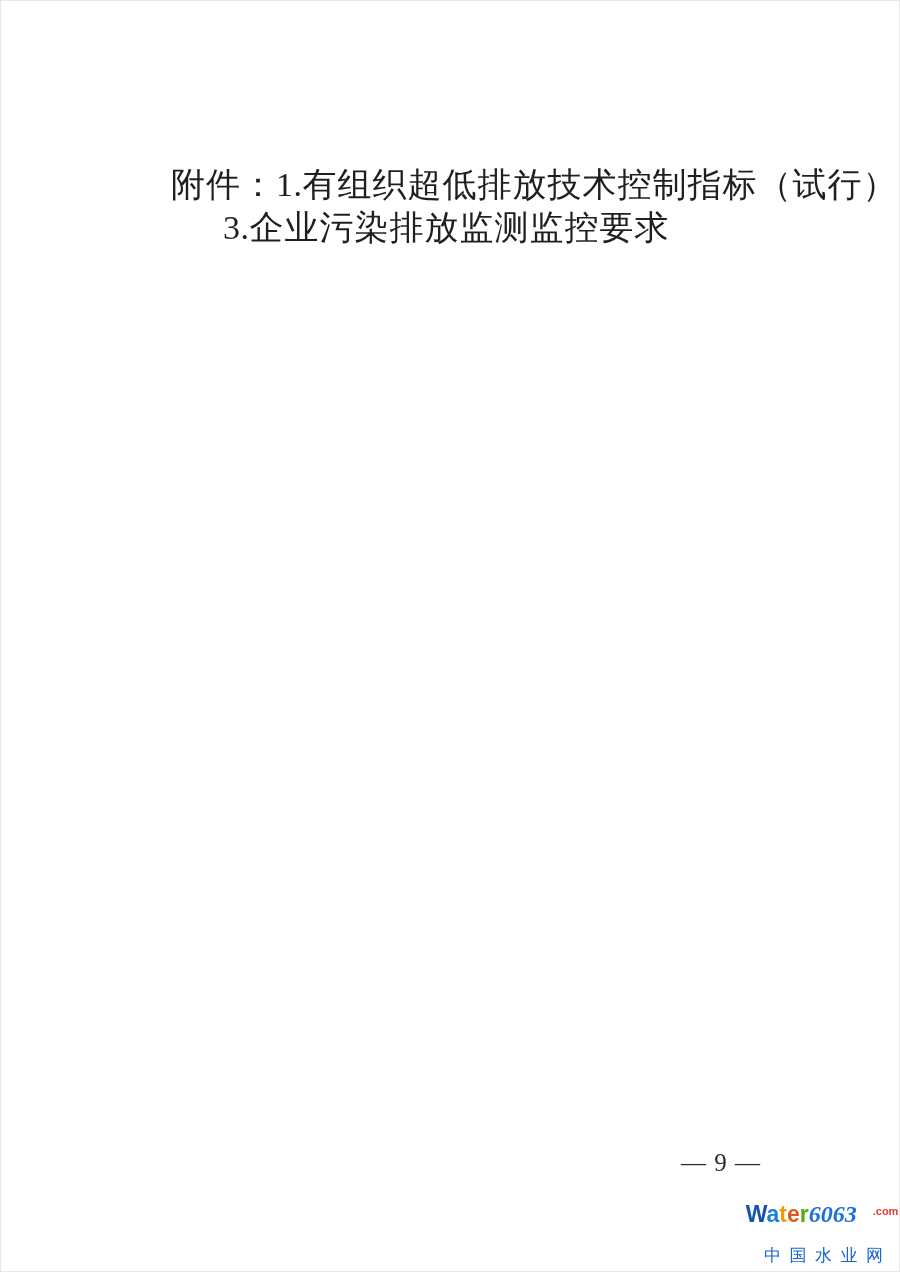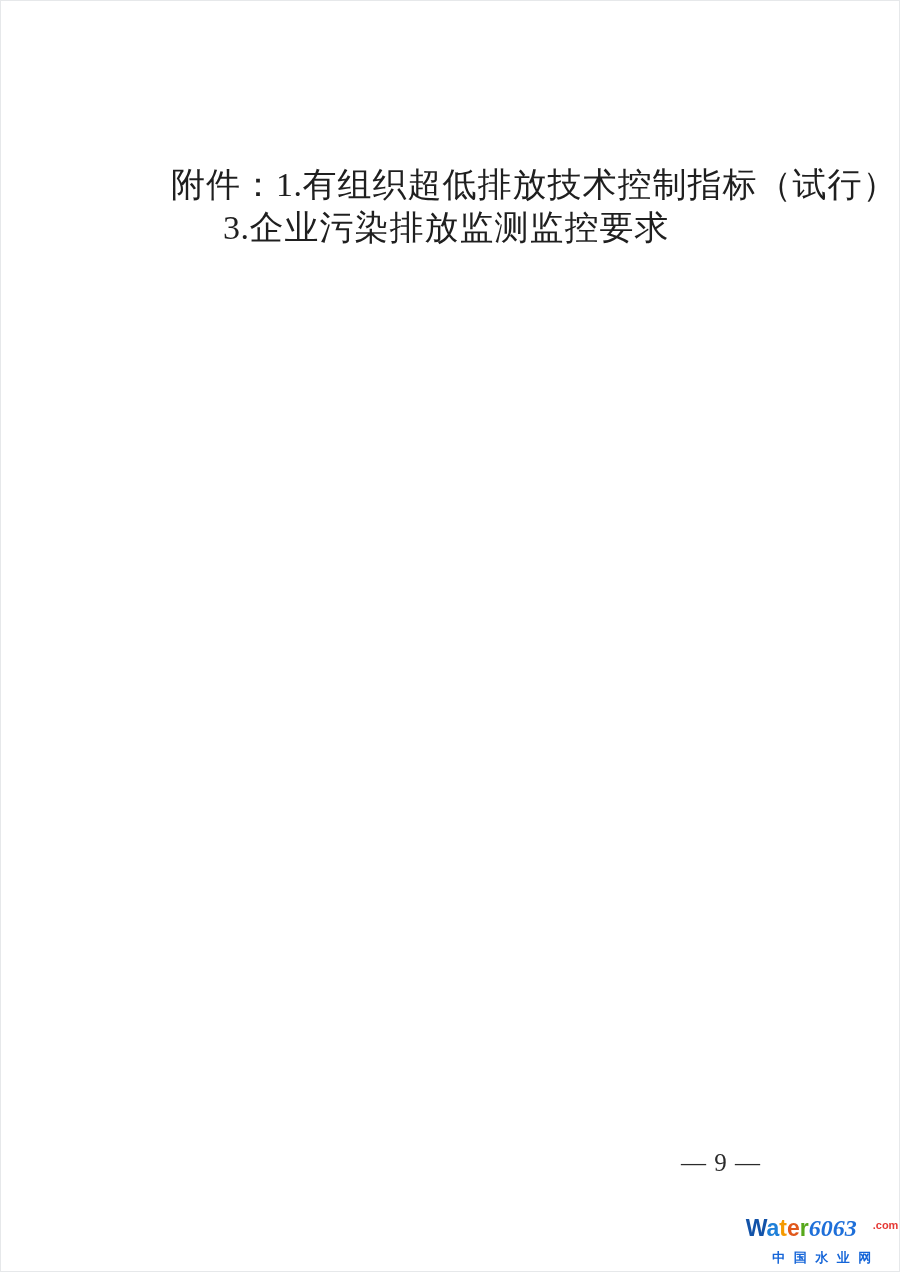--- a/index.html
+++ b/index.html
@@ -81,23 +81,23 @@
     font-size: 11px;
     font-weight: bold;
     position: relative;
     top: 0px;
     margin-left: 16px;
     align-self: flex-end;
     padding-bottom: 3px;
     white-space: nowrap;
   }
   .logo-cn {
-    margin-top: 8px;
-    font-size: 13px;
-    font-weight: bold;
+    margin-top: 17px;
+    font-size: 17px;
+    font-weight: normal;
     letter-spacing: 8.5px;
     padding-left: 8px;
     white-space: nowrap;
   }
 </style>
 </head>
 <body>
 
 <div class="page">
 

